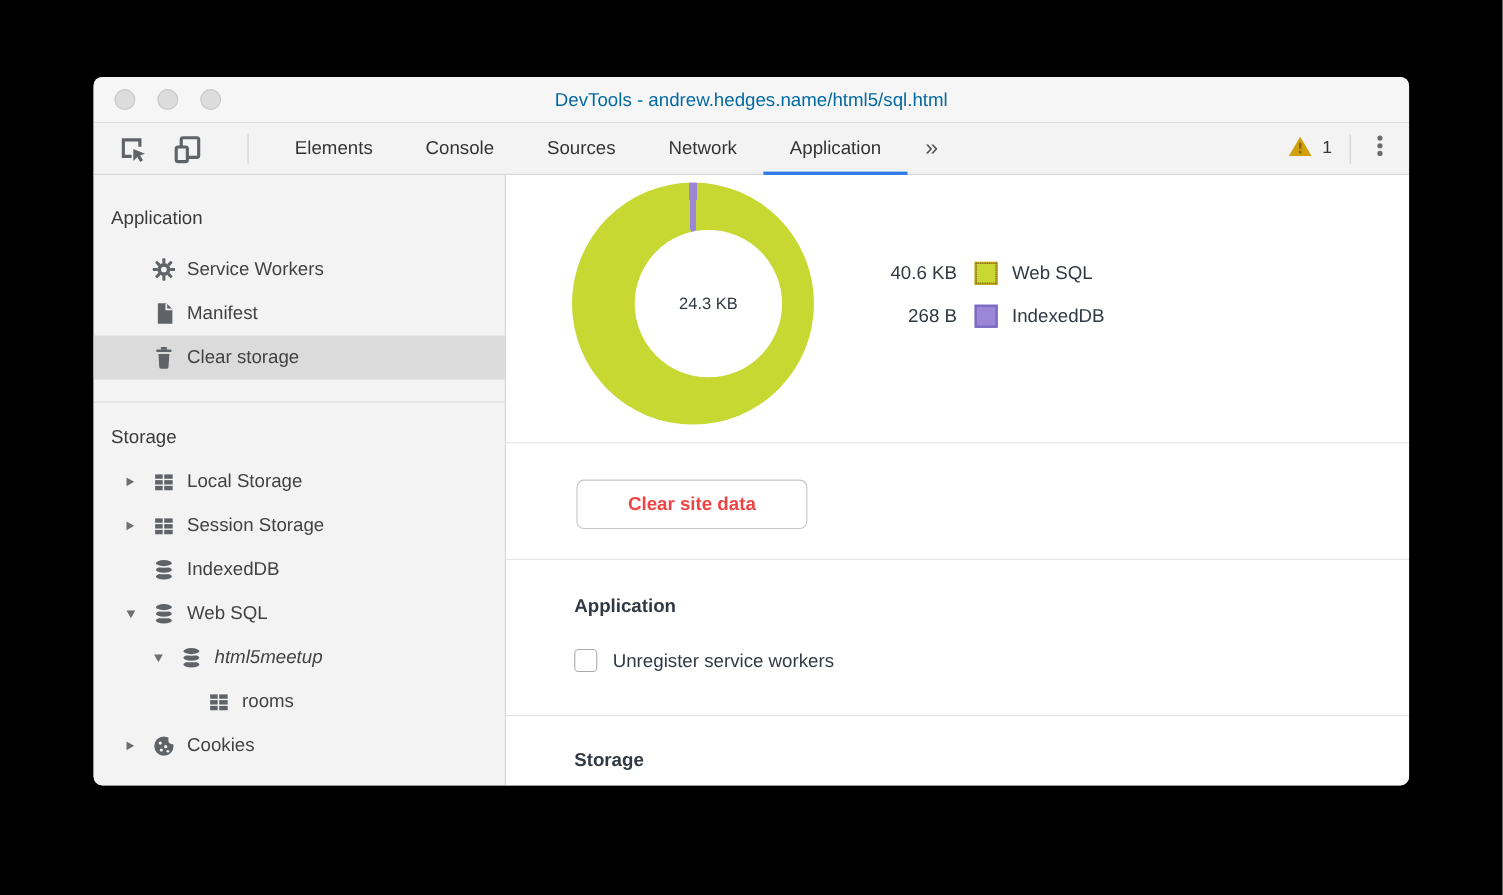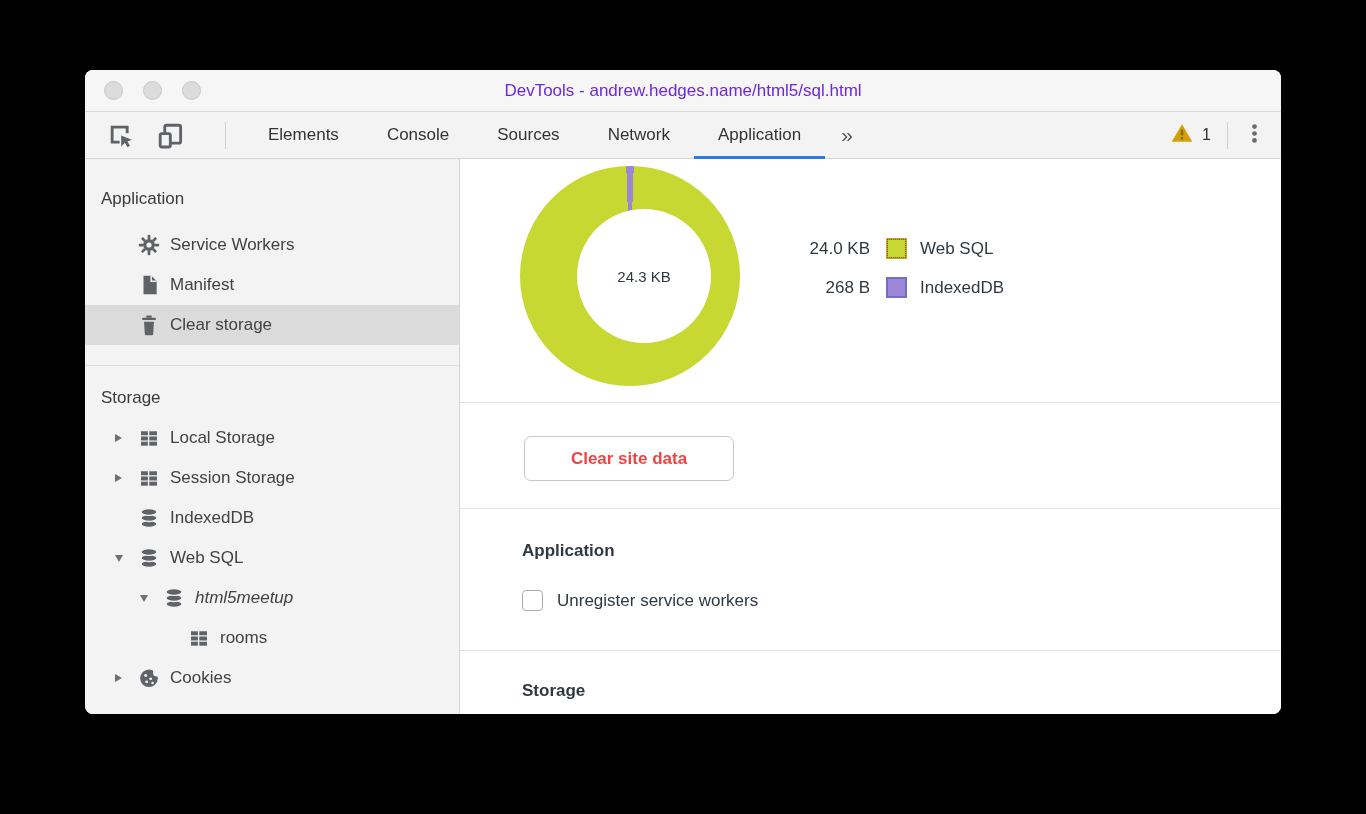--- a/index.html
+++ b/index.html
@@ -17,21 +17,21 @@
     display:flex; flex-direction:column;
   }
   
   .titlebar {
     height:42px; flex:0 0 42px; background:#f6f6f6;
     border-bottom:1px solid #d9d9d9;
     position:relative; display:flex; align-items:center; justify-content:center;
   }
   .lights { position:absolute; left:19px; top:0; height:100%; display:flex; align-items:center; gap:20px; }
   .light { width:19px; height:19px; border-radius:50%; background:#dcdcdc; border:1px solid #c8c8c8; }
-  .win-title { color:#6d28d9; font-size:17px; white-space:nowrap; }
+  .win-title { color:#0369a1; font-size:17px; white-space:nowrap; }
   
   .toolbar {
     height:47px; flex:0 0 47px; background:#f3f3f3;
     border-bottom:1px solid #d4d4d4;
     display:flex; align-items:center; position:relative;
   }
   .tool-icon { width:30px; height:30px; display:flex; align-items:center; justify-content:center; color:#5f6368; }
   .tool-left { display:flex; align-items:center; gap:20px; padding-left:20px; }
   .vsep { width:1px; height:27px; background:#cfcfcf; }
   .tool-left .vsep { margin-left:20px; }
@@ -318,21 +318,21 @@
         </div>
       </div>
 
     <div class="main">
       <div class="chart-section">
         <div class="donut" id="donut" style="background: conic-gradient(from -1.94172deg, rgb(156, 134, 216) 0deg, rgb(156, 134, 216) 3.88343deg, rgb(198, 216, 49) 3.88343deg, rgb(198, 216, 49) 360deg);">
           <div class="donut-hole">24.3 KB</div>
         </div>
         <div class="legend" id="legend">
             <div class="legend-row">
-              <div class="legend-value">24.0 KB</div>
+              <div class="legend-value">40.6 KB</div>
               <div class="legend-swatch websql" style="background: rgb(198, 216, 49);"></div>
               <div class="legend-label">Web SQL</div>
             </div>
             <div class="legend-row">
               <div class="legend-value">268 B</div>
               <div class="legend-swatch indexeddb" style="background: rgb(156, 134, 216);"></div>
               <div class="legend-label">IndexedDB</div>
             </div>
           </div>
       </div>

